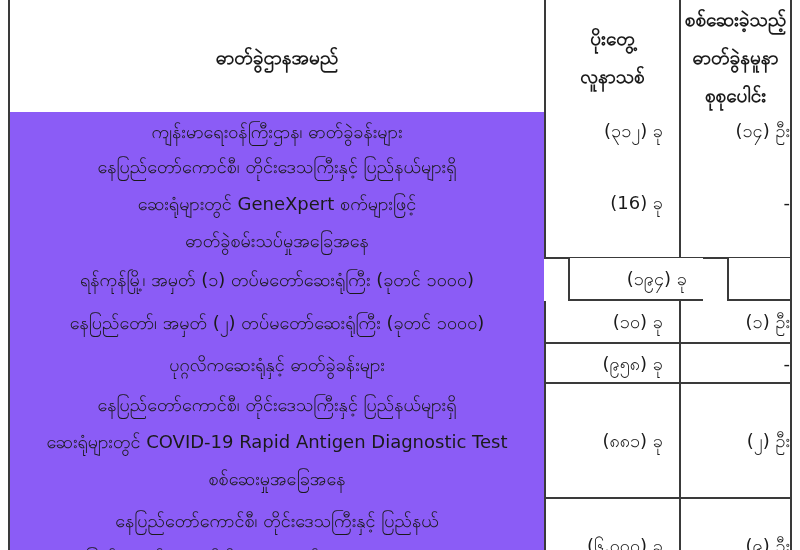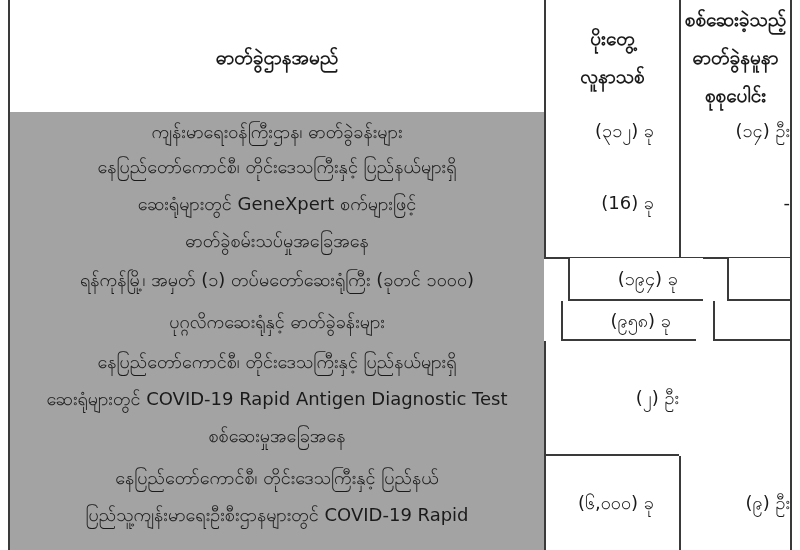--- a/index.html
+++ b/index.html
@@ -39,39 +39,39 @@
   }
   .cell.name {
     justify-content: center;
     text-align: center;
   }
   .cell.val {
     border-left: 2px solid #3a3a3a;
     justify-content: flex-end;
     text-align: right;
   }
-  .cell.val.samples { padding-right: 25px; }
+  .cell.val.samples { padding-right: 16px; }
   .cell.val.positives { }
   .header .cell {
     background: #ffffff;
     font-weight: bold;
     font-size: 19px;
     line-height: 38px;
   }
   .header .cell.val {
     justify-content: center;
     text-align: center;
     padding-right: 0;
     border-bottom: 2px solid #3a3a3a;
   }
   .header .cell.name {
     border-bottom: 2px solid #3a3a3a;
   }
   .datarow .cell.name {
-    background: #a3a3a3;
+    background: #8b5cf6;
   }
   .datarow .cell.val {
     background: #ffffff;
     border-bottom: 2px solid #3a3a3a;
   }
   .datarow.cut .cell.val {
     align-items: flex-start;
     padding-top: 28px;
     border-bottom: none;
   }
@@ -103,29 +103,35 @@
 ဆေးရုံများတွင် GeneXpert စက်များဖြင့်
 ဓာတ်ခွဲစမ်းသပ်မှုအခြေအနေ</div>
         <div class="cell val samples">(16) ခု</div>
         <div class="cell val positives">-</div>
       </div>
       <div class="row datarow" style="height: 43px; gap: 24px;">
         <div class="cell name">ရန်ကုန်မြို့၊ အမှတ် (၁) တပ်မတော်ဆေးရုံကြီး (ခုတင် ၁၀၀၀)</div>
         <div class="cell val samples">(၁၉၄) ခု</div>
         <div class="cell val positives">-</div>
       </div>
-      <div class="row datarow" style="height: 40px; gap: 17px;">
+      <div class="row datarow" style="height: 43px;">
+        <div class="cell name">နေပြည်တော်၊ အမှတ် (၂) တပ်မတော်ဆေးရုံကြီး (ခုတင် ၁၀၀၀)</div>
+        <div class="cell val samples">(၁၀) ခု</div>
+        <div class="cell val positives">(၁) ဦး</div>
+      </div>
+      <div class="row datarow" style="height: 40px;">
         <div class="cell name">ပုဂ္ဂလိကဆေးရုံနှင့် ဓာတ်ခွဲခန်းများ</div>
         <div class="cell val samples">(၉၅၈) ခု</div>
         <div class="cell val positives">-</div>
       </div>
       <div class="row datarow" style="height: 115px;">
         <div class="cell name">နေပြည်တော်ကောင်စီ၊ တိုင်းဒေသကြီးနှင့် ပြည်နယ်များရှိ
 ဆေးရုံများတွင် COVID-19 Rapid Antigen Diagnostic Test
 စစ်ဆေးမှုအခြေအနေ</div>
+        <div class="cell val samples">(၈၈၁) ခု</div>
         <div class="cell val positives">(၂) ဦး</div>
       </div>
       <div class="row datarow cut" style="height: 120px;">
         <div class="cell name">နေပြည်တော်ကောင်စီ၊ တိုင်းဒေသကြီးနှင့် ပြည်နယ်
 ပြည်သူ့ကျန်းမာရေးဦးစီးဌာနများတွင် COVID-19 Rapid</div>
         <div class="cell val samples">(၆,၀၀၀) ခု</div>
         <div class="cell val positives">(၉) ဦး</div>
       </div>
     </div>
 </div>

